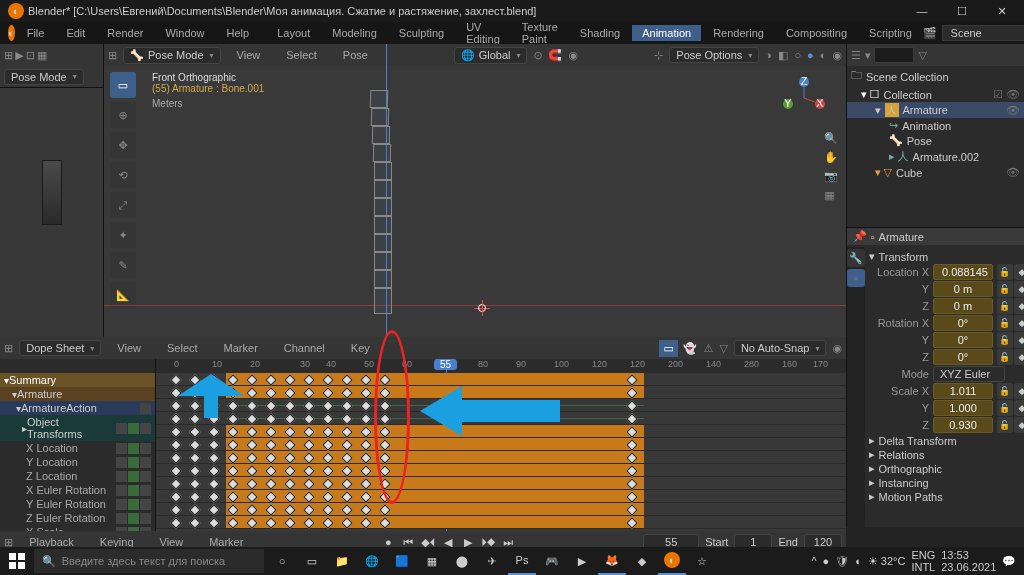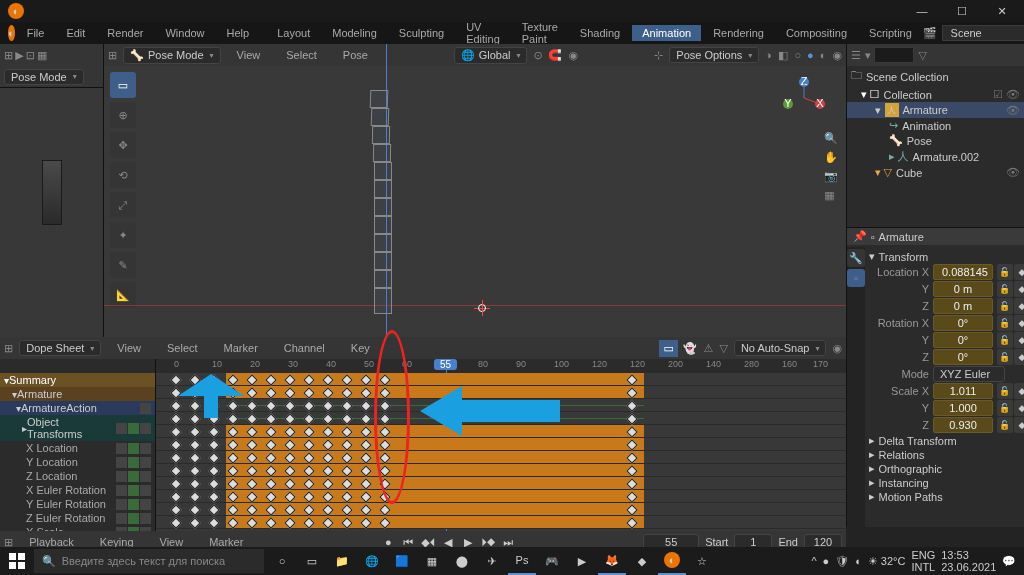--- a/index.html
+++ b/index.html
@@ -120,20 +120,21 @@
 .sep { width: 1px; height: 14px; background: #555; margin: 0 2px; }
 .header-icon { color: #888; cursor: pointer; }
 .search-input { background: #1b1b1b; border: 1px solid #3a3a3a; padding: 1px 4px; width: 40px; }
 </style>
 </head>
 <body>
 
 <div class="titlebar">
   <div class="titlebar-left">
     <span class="blender-logo">◐</span>
+    <span>Blender* [C:\Users\Евгений\Documents\Blender\Моя анимация. Сжатие и растяжение, захлест.blend]</span>
   </div>
   <div class="titlebar-controls">
     <span class="win-btn">—</span>
     <span class="win-btn">☐</span>
     <span class="win-btn">✕</span>
   </div>
 </div>
 
 <div class="menubar">
   <span class="blender-logo">◐</span>
@@ -204,20 +205,25 @@
       <div class="tool-btn active">▭</div>
       <div class="tool-btn">⊕</div>
       <div class="tool-btn">✥</div>
       <div class="tool-btn">⟲</div>
       <div class="tool-btn">⤢</div>
       <div class="tool-btn">✦</div>
       <div class="tool-btn">✎</div>
       <div class="tool-btn">📐</div>
     </div>
 
+    <div class="vp-overlay-text">
+      <div class="line1">Front Orthographic</div>
+      <div class="line2">(55) Armature : Bone.001</div>
+      <div class="line3">Meters</div>
+    </div>
 
     <div class="horiz-line"></div>
     <div class="vert-line"></div>
 
     <div class="bone-stack">
       <div class="bone" style="transform: translateX(-4px) skewX(-2deg)"></div>
       <div class="bone" style="transform: translateX(-3px) skewX(-2deg)"></div>
       <div class="bone" style="transform: translateX(-2px) skewX(-1deg)"></div>
       <div class="bone" style="transform: translateX(-1px) skewX(-1deg)"></div>
       <div class="bone"></div>
@@ -491,21 +497,21 @@
           </span>
         </div>
 
     </div>
 
     <div class="ds-tracks">
       <div class="ds-timeline-numbers" id="frame-ruler">
           <span class="frame-num" style="left: 18px;">0</span>
           <span class="frame-num" style="left: 56px;">10</span>
           <span class="frame-num" style="left: 94px;">20</span>
-          <span class="frame-num" style="left: 132px;">30</span>
+          <span class="frame-num" style="left: 144px;">30</span>
           <span class="frame-num" style="left: 170px;">40</span>
           <span class="frame-num" style="left: 208px;">50</span>
           <span class="frame-num" style="left: 246px;">60</span>
           <span class="frame-num" style="left: 284px;">70</span>
           <span class="frame-num" style="left: 322px;">80</span>
           <span class="frame-num" style="left: 360px;">90</span>
           <span class="frame-num" style="left: 398px;">100</span>
           <span class="frame-num" style="left: 436px;">120</span>
           <span class="frame-num" style="left: 474px;">120</span>
           <span class="frame-num" style="left: 512px;">200</span>

